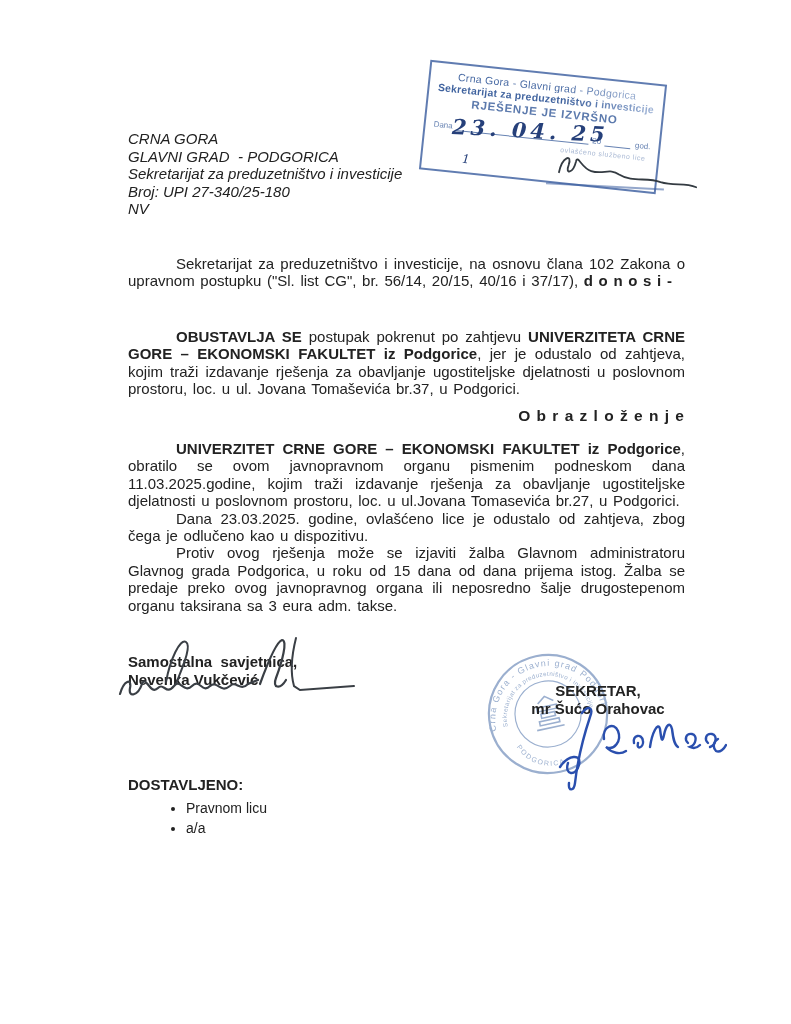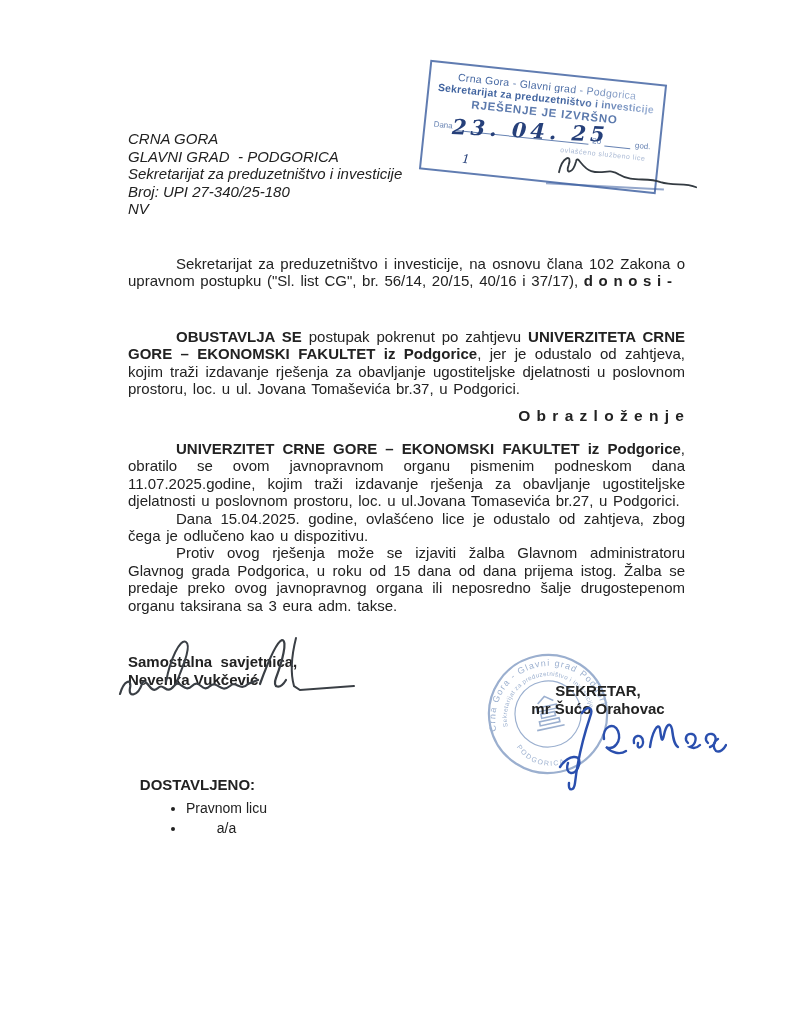--- a/index.html
+++ b/index.html
@@ -97,22 +97,22 @@
   </svg>
 
   <p class="abs para" style="left:128px; top:249px; width:557px;margin-top:6px;"><span>Sekretarijat za preduzetništvo i investicije, na osnovu člana 102 Zakona o upravnom postupku ("Sl. list CG", br. 56/14, 20/15, 40/16 i 37/17), </span><span class="b">d o n o s i -</span></p>
 
 
   <p class="abs para" style="left:128px; top:328px; width:557px;"><span class="b">OBUSTAVLJA SE</span><span> postupak pokrenut po zahtjevu </span><span class="b">UNIVERZITETA CRNE GORE – EKONOMSKI FAKULTET iz Podgorice</span><span>, jer je odustalo od zahtjeva, kojim traži izdavanje rješenja za obavljanje ugostiteljske djelatnosti u poslovnom prostoru, loc. u ul. Jovana Tomaševića br.37, u Podgorici.</span></p>
 
   <div class="abs doc-heading" style="left:128px; top:407px;text-align:right;">O b r a z l o ž e n j e</div>
 
   <div class="abs" style="left:128px; top:440px; width:557px;">
-    <p class="para"><span class="b">UNIVERZITET CRNE GORE – EKONOMSKI FAKULTET iz Podgorice</span><span>, obratilo se ovom javnopravnom organu pismenim podneskom dana 11.07.2025.godine, kojim traži izdavanje rješenja za obavljanje ugostiteljske djelatnosti u poslovnom prostoru, loc. u ul.Jovana Tomasevića br.27, u Podgorici.</span></p>
-    <p class="para"><span>Dana 15.04.2025. godine, ovlašćeno lice je odustalo od zahtjeva, zbog čega je odlučeno kao u dispozitivu.</span></p>
+    <p class="para"><span class="b">UNIVERZITET CRNE GORE – EKONOMSKI FAKULTET iz Podgorice</span><span>, obratilo se ovom javnopravnom organu pismenim podneskom dana 11.03.2025.godine, kojim traži izdavanje rješenja za obavljanje ugostiteljske djelatnosti u poslovnom prostoru, loc. u ul.Jovana Tomasevića br.27, u Podgorici.</span></p>
+    <p class="para"><span>Dana 23.03.2025. godine, ovlašćeno lice je odustalo od zahtjeva, zbog čega je odlučeno kao u dispozitivu.</span></p>
     <p class="para"><span>Protiv ovog rješenja može se izjaviti žalba Glavnom administratoru Glavnog grada Podgorica, u roku od 15 dana od dana prijema istog. Žalba se predaje preko ovog javnopravnog organa ili neposredno šalje drugostepenom organu taksirana sa 3 eura adm. takse.</span></p>
   </div>
 
   <div class="abs" style="left:128px; top:653px;">
     <div class="sig-name">Samostalna  savjetnica,</div>
     <div class="sig-name">Nevenka Vukčević</div>
   </div>
 
   <svg class="abs" style="left:110px; top:632px;" width="250" height="80" viewBox="0 0 250 80">
     <path d="M10,62 C14,48 22,46 20,56 C18,66 28,64 32,52 C36,42 40,64 48,56 C54,50 56,64 64,54 C70,46 74,62 82,54 C90,46 92,62 100,54 C108,48 110,62 120,54 C126,48 130,60 138,52 L148,48" fill="none" stroke="#3a3f45" stroke-width="2.2" stroke-linecap="round"></path>
@@ -158,21 +158,21 @@
       <path d="M8,72 C16,60 30,58 27,70 C24,82 12,80 16,68"></path>
       <path d="M52,44 C50,32 62,26 66,36 C70,46 62,56 54,52 C60,58 68,60 74,56"></path>
       <path d="M82,48 C80,40 90,38 91,46 C92,52 84,56 86,48"></path>
       <path d="M98,52 C100,38 106,26 108,34 C109,42 110,50 112,40 C114,30 118,26 120,34 C121,42 122,50 126,52"></path>
       <path d="M136,48 C132,44 134,38 140,39 C146,40 144,50 138,52 C142,54 146,52 148,50"></path>
       <path d="M156,48 C152,44 154,38 160,39 C166,40 164,50 158,52"></path>
       <path d="M166,44 C162,46 160,52 164,56 C168,58 172,54 174,50"></path>
     </g>
   </svg>
 
-  <div class="abs" style="left:128px; top:776px;text-align:center;">
+  <div class="abs" style="left:128px; top:776px;">
     <div class="delivery-title">DOSTAVLJENO:</div>
     <ul class="delivery-list">
       <li>Pravnom licu</li>
       <li>a/a</li>
     </ul>
   </div>
 
 </div>
 
 </body></html>

